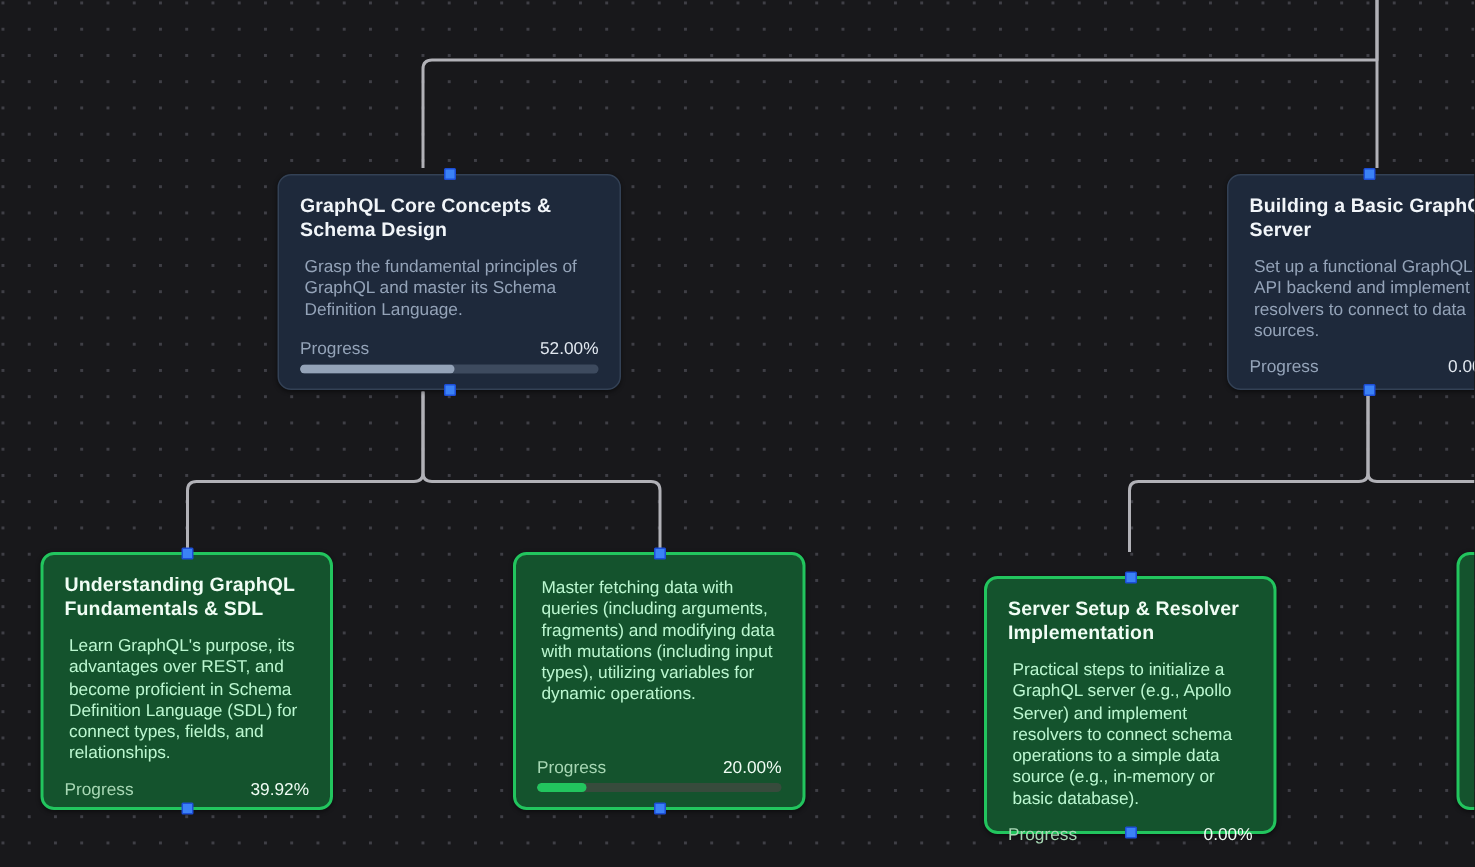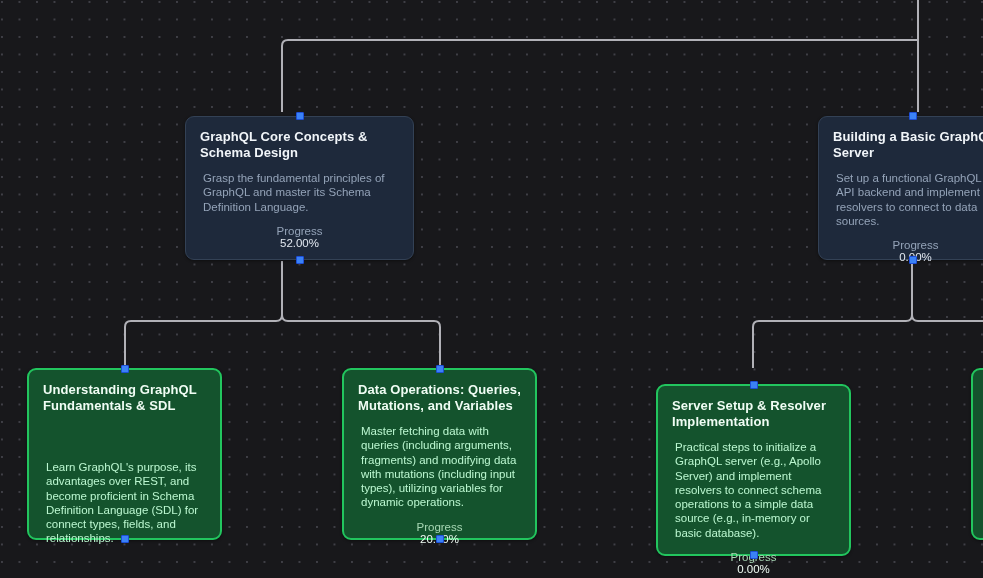--- a/index.html
+++ b/index.html
@@ -76,25 +76,24 @@
     line-height: 14.3px;
     margin: 3px;
     flex: 1 1 auto;
   }
   .node.dark .node-desc { color: #94a3b8; }
   .node.green .node-desc { color: #bbf7d0; }
 
   .progress-row {
     display: flex;
     justify-content: space-between;
-    align-items: center;
+    align-items: flex-end;
     font-size: 11.5px;
     margin-top: 8px;
     margin-bottom: 4px;
-    flex-direction: column;
   }
   .node.dark .progress-label { color: #94a3b8; }
   .node.dark .progress-value { color: #e2e8f0; font-weight: normal; }
   .node.green .progress-label { color: #a7d7b4; }
   .node.green .progress-value { color: #f0fdf4; font-weight: normal; }
 
   .progress-track {
     height: 6px;
     border-radius: 3px;
     width: 100%;
@@ -165,37 +164,36 @@
     <div class="progress-row">
       <span class="progress-label">Progress</span>
       <span class="progress-value">0.00%</span>
     </div>
     <div class="progress-track">
       <div class="progress-fill" style="width: 0%;"></div>
     </div>
     <span class="handle bottom" style="left:94px;"></span>
   </div>
 
-  <div class="node green" style="left:27px; top:368px; width:195px; height:172px;gap:36px;">
+  <div class="node green" style="left:27px; top:368px; width:195px; height:172px;">
     <span class="handle top"></span>
     <div class="node-title">Understanding GraphQL Fundamentals &amp; SDL</div>
     <div class="node-desc">Learn GraphQL's purpose, its advantages over REST, and become proficient in Schema Definition Language (SDL) for connect types, fields, and relationships.</div>
     <div class="progress-row">
       <span class="progress-label">Progress</span>
       <span class="progress-value">39.92%</span>
     </div>
     <div class="progress-track">
       <div class="progress-fill" style="width: 100%;"></div>
     </div>
     <span class="handle bottom"></span>
   </div>
 
   <div class="node green" style="left:342px; top:368px; width:195px; height:172px;">
     <span class="handle top"></span>
-    <div class="node-title">Data Operations: Queries, Mutations, and Variables</div>
     <div class="node-desc">Master fetching data with queries (including arguments, fragments) and modifying data with mutations (including input types), utilizing variables for dynamic operations.</div>
     <div class="progress-row">
       <span class="progress-label">Progress</span>
       <span class="progress-value">20.00%</span>
     </div>
     <div class="progress-track">
       <div class="progress-fill" style="width: 20%;"></div>
     </div>
     <span class="handle bottom"></span>
   </div>

